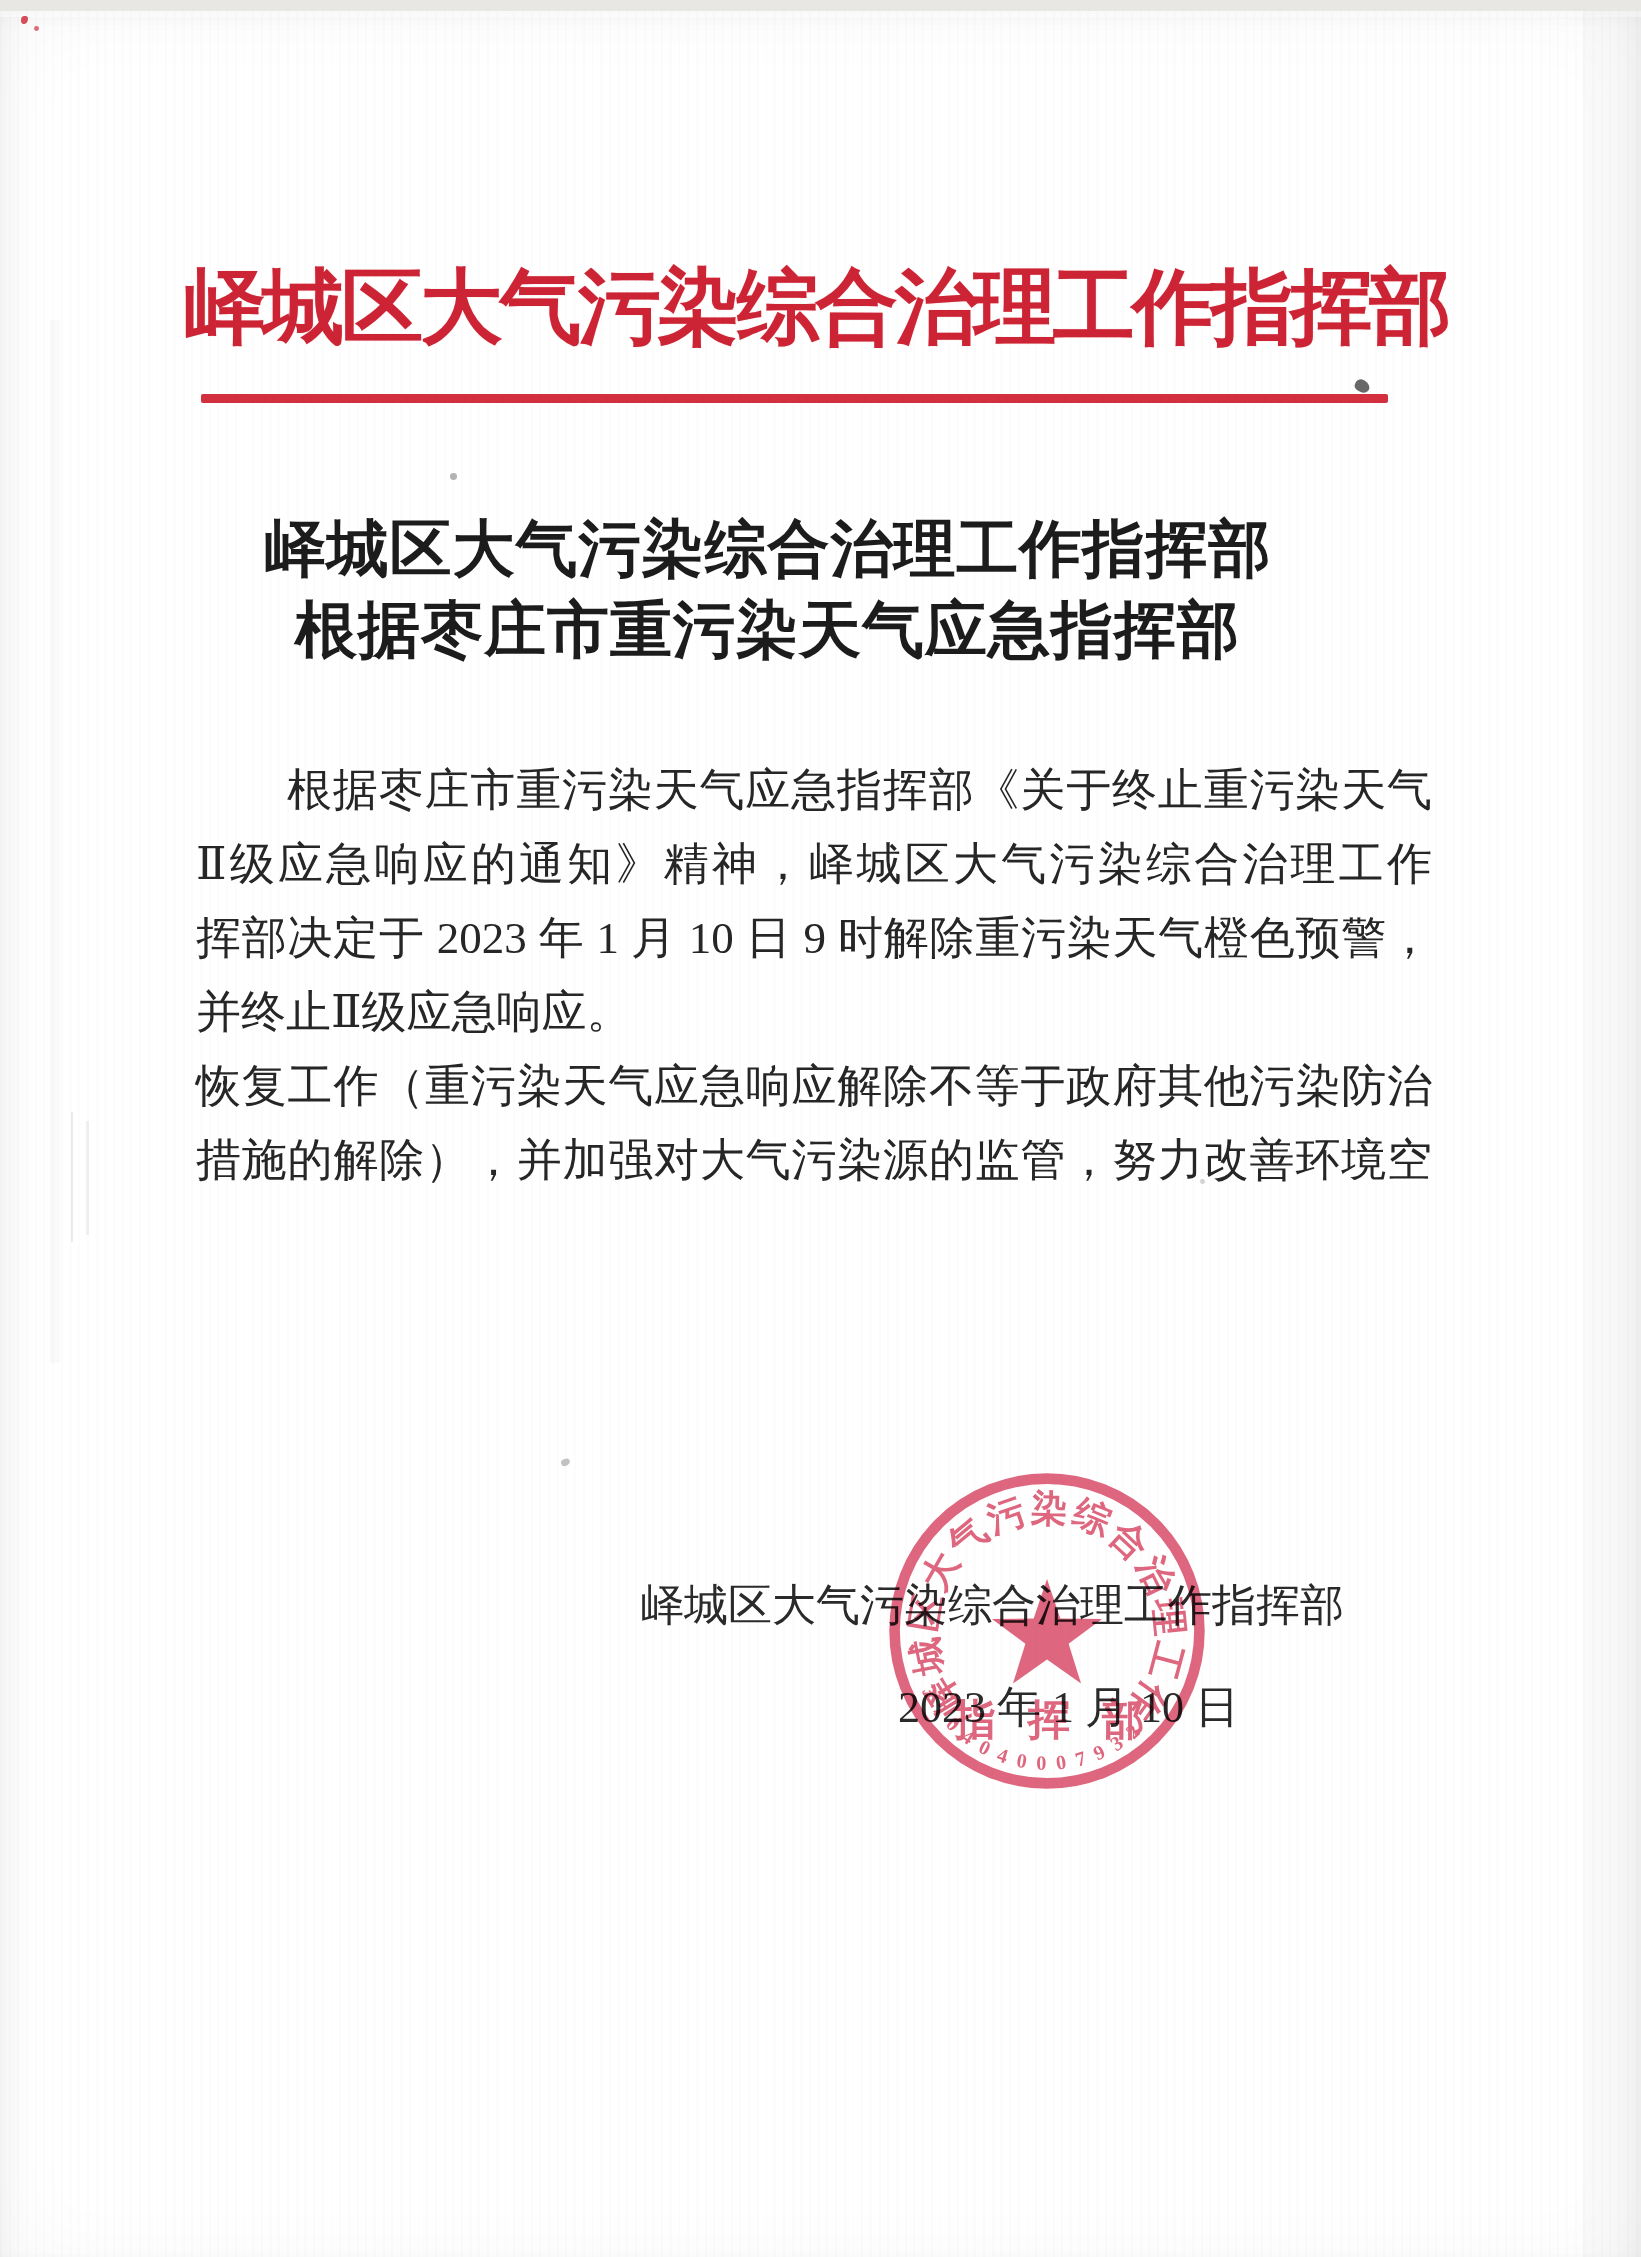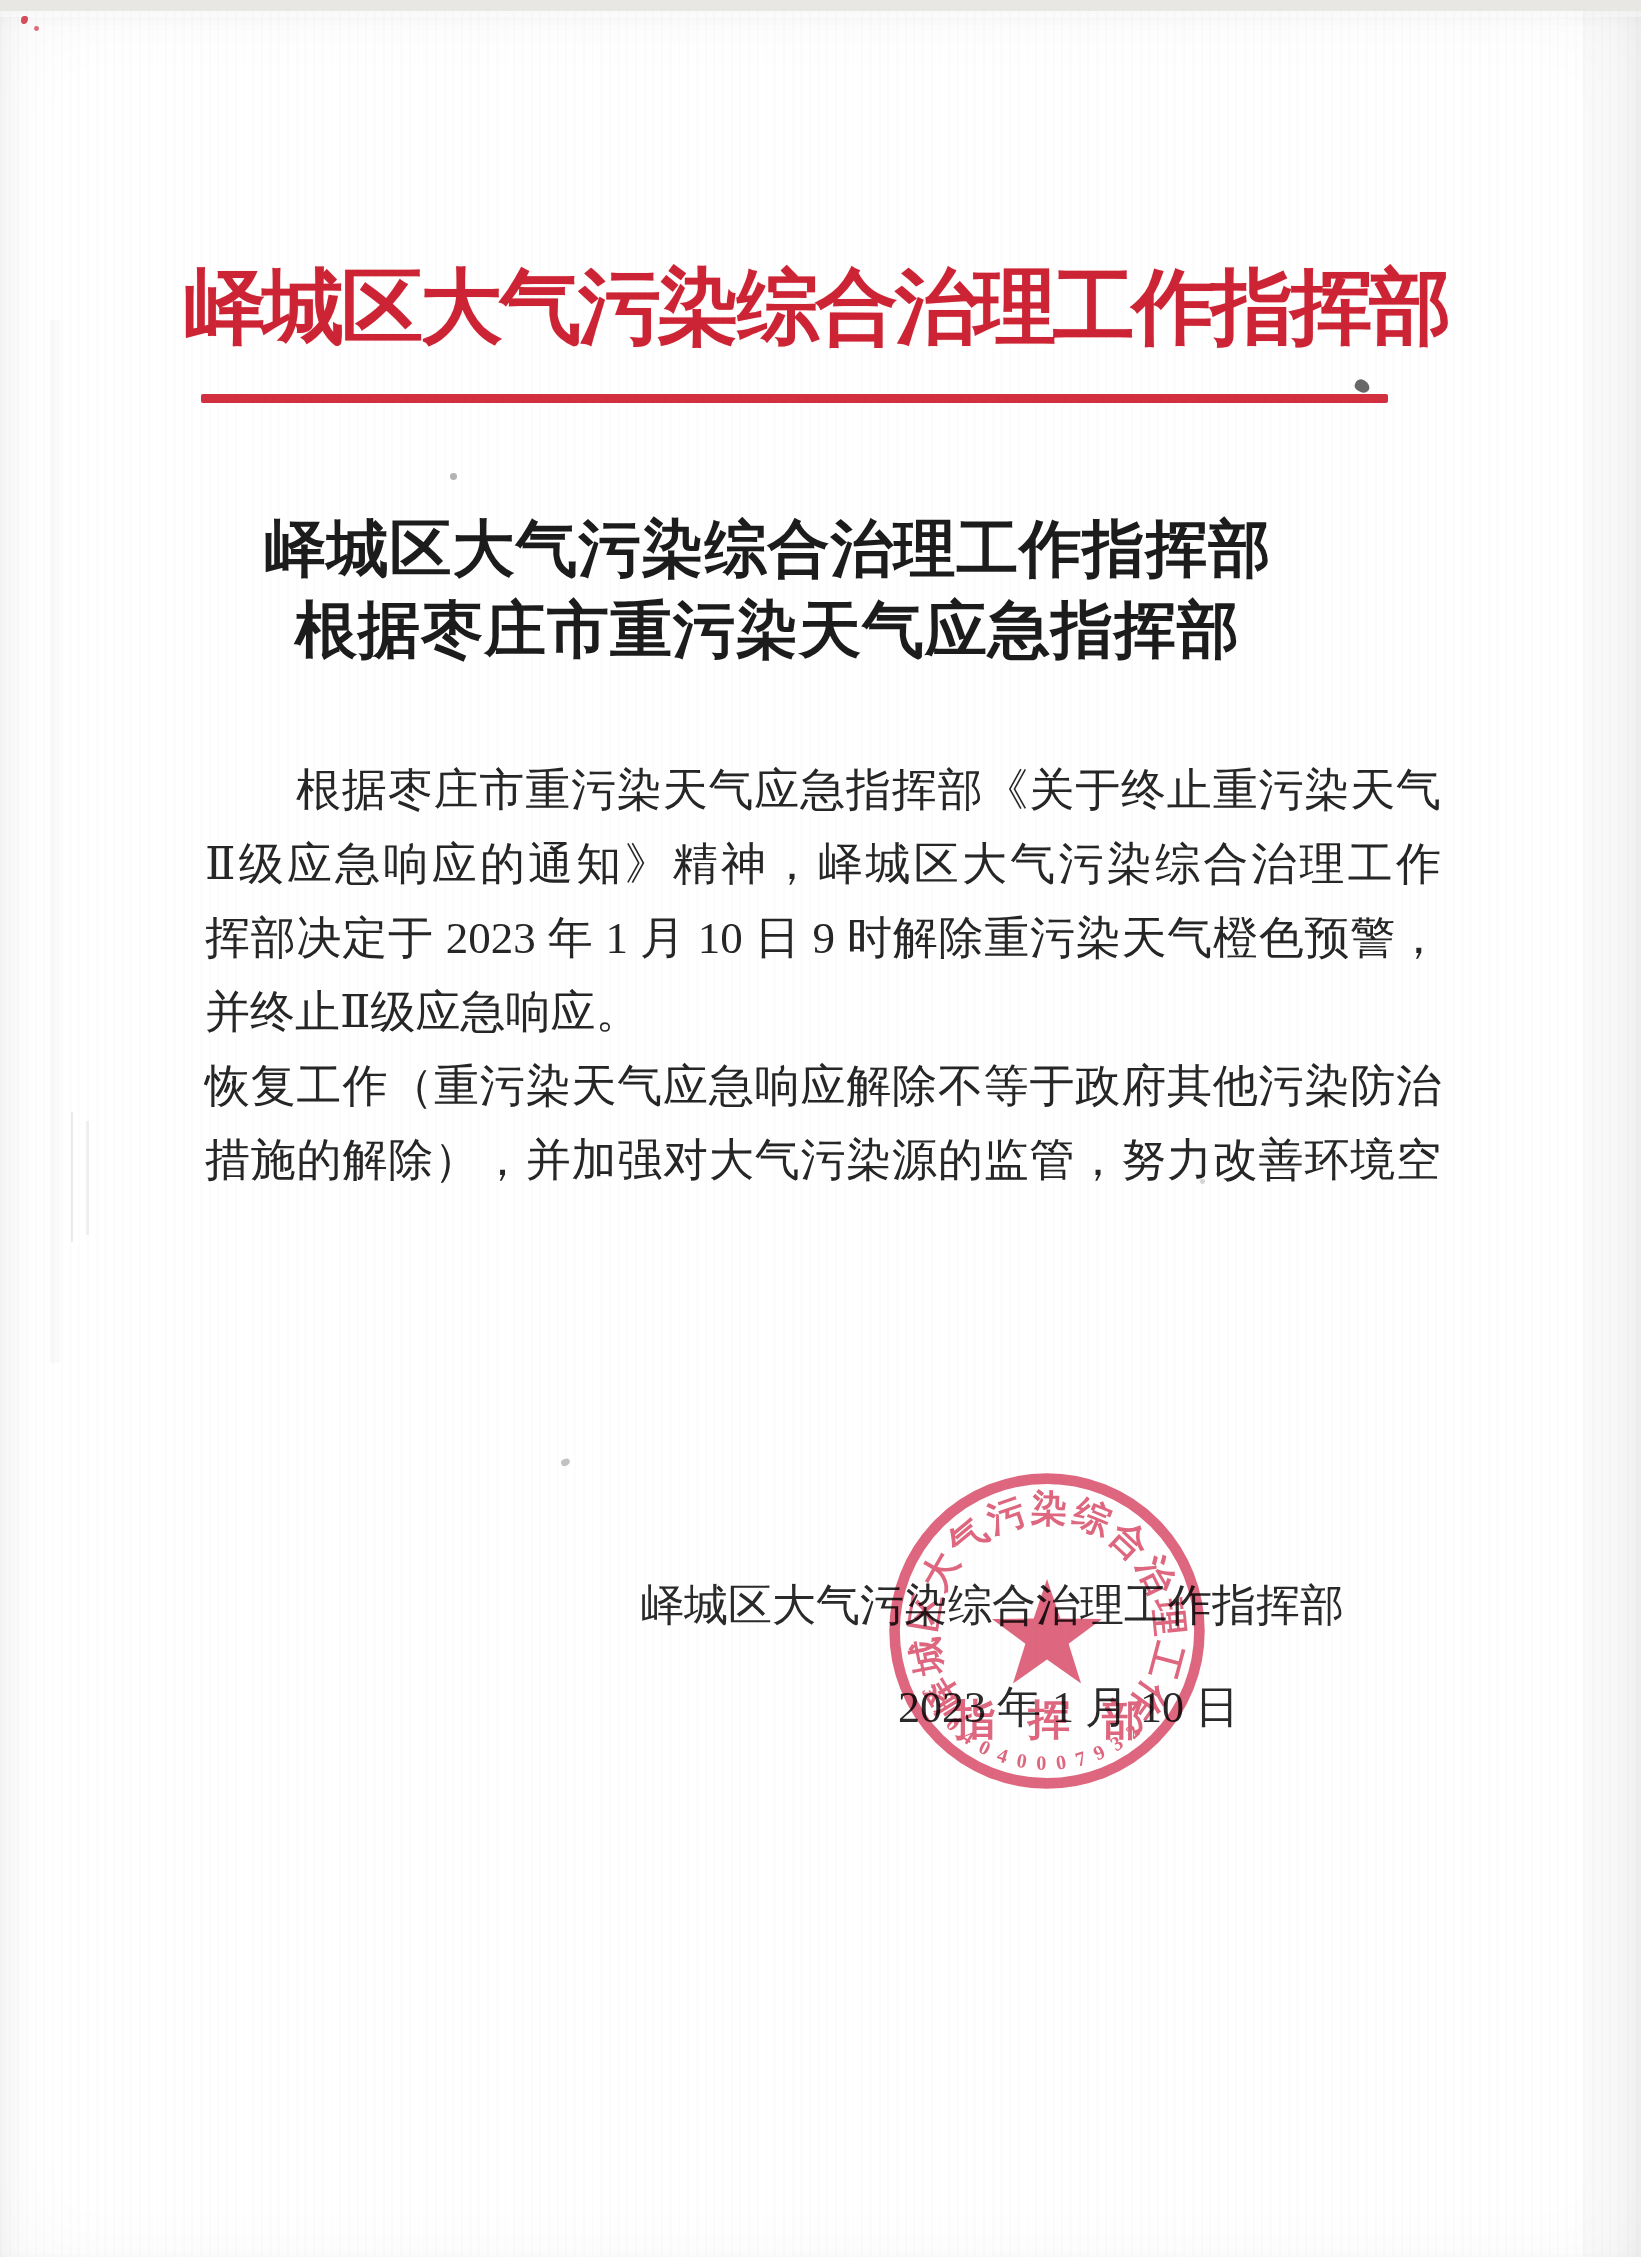--- a/index.html
+++ b/index.html
@@ -31,21 +31,21 @@
   .red-rule{
     position:absolute;left:201px;top:383px;width:1187px;height:8.7px;
     background:var(--rule-red,#d3303f);border-radius:1.9px;
   }
   .doc-title{
     position:absolute;left:140px;top:498px;width:1255px;
     font-size:62px;line-height:81px;font-weight:bold;
     text-align:center;color:#1c1c1c;letter-spacing:1px;white-space:nowrap;
   }
   .doc-body{
-    position:absolute;left:205px;top:742px;width:1236px;
+    position:absolute;left:196px;top:742px;width:1236px;
     font-size:45px;line-height:74px;color:var(--text-black,#262626);
   }
   .doc-body .line{
     text-align:justify;text-align-last:justify;white-space:nowrap;
   }
   .doc-body .line.para-end{text-align-last:left;}
   .doc-body .line.indent{padding-left:91px;}
   .signature{
     position:absolute;left:640px;top:1570px;
     font-size:44px;line-height:50px;white-space:nowrap;color:#2a2a2a;

